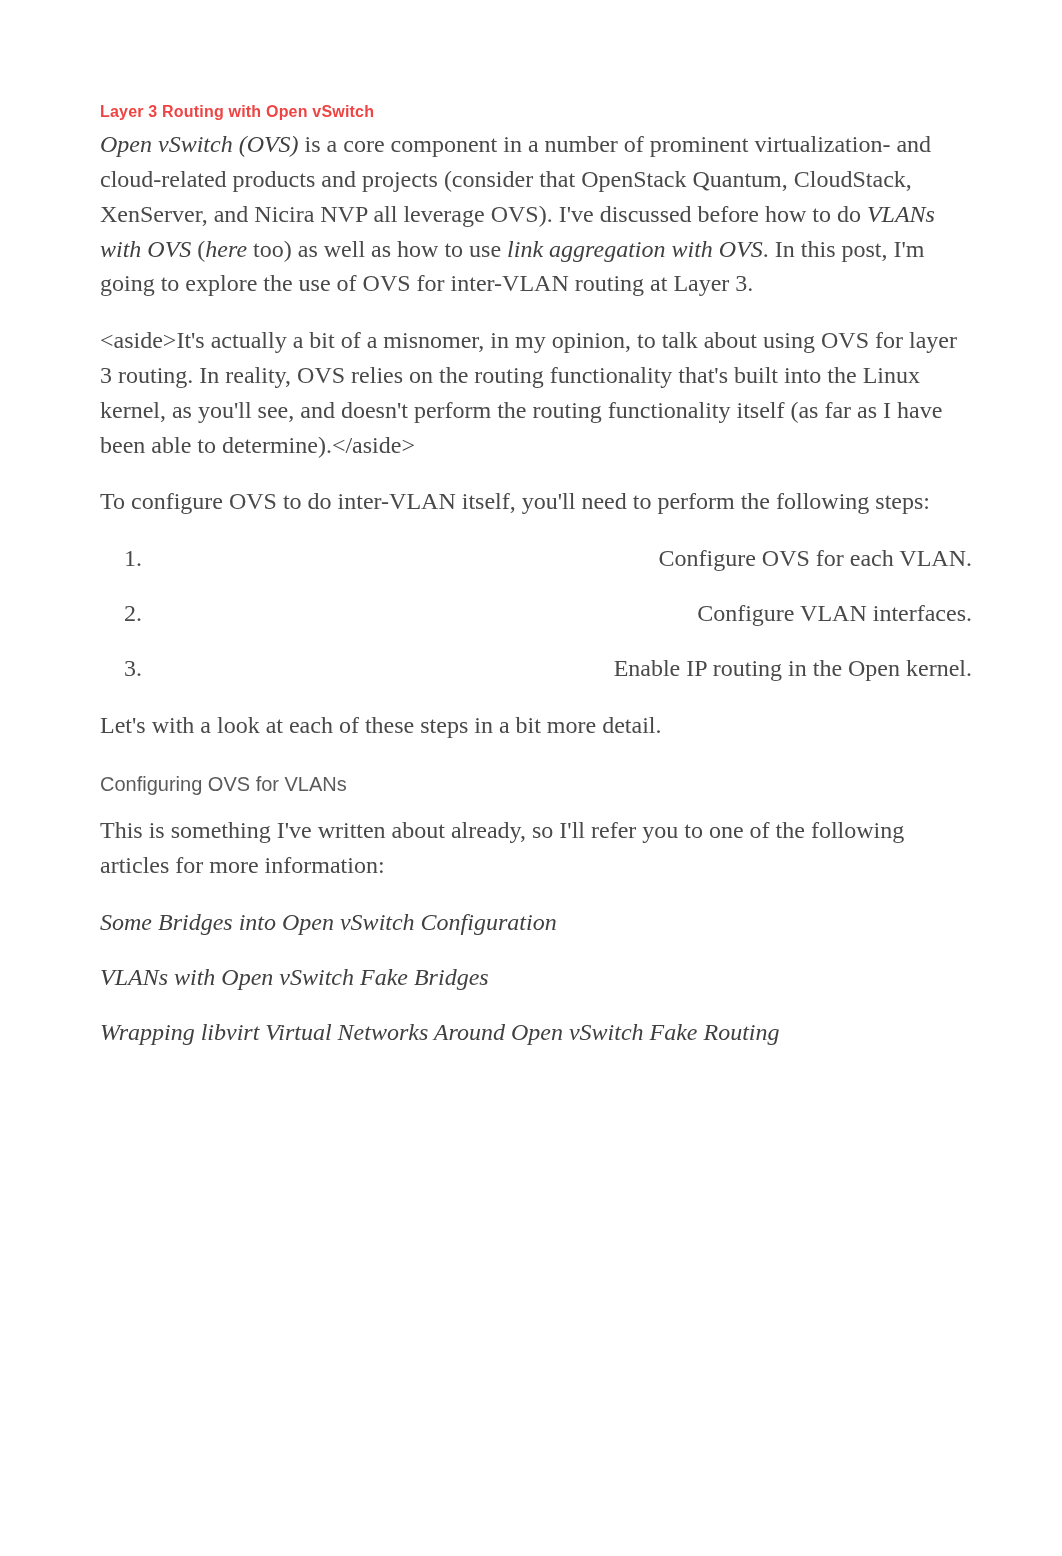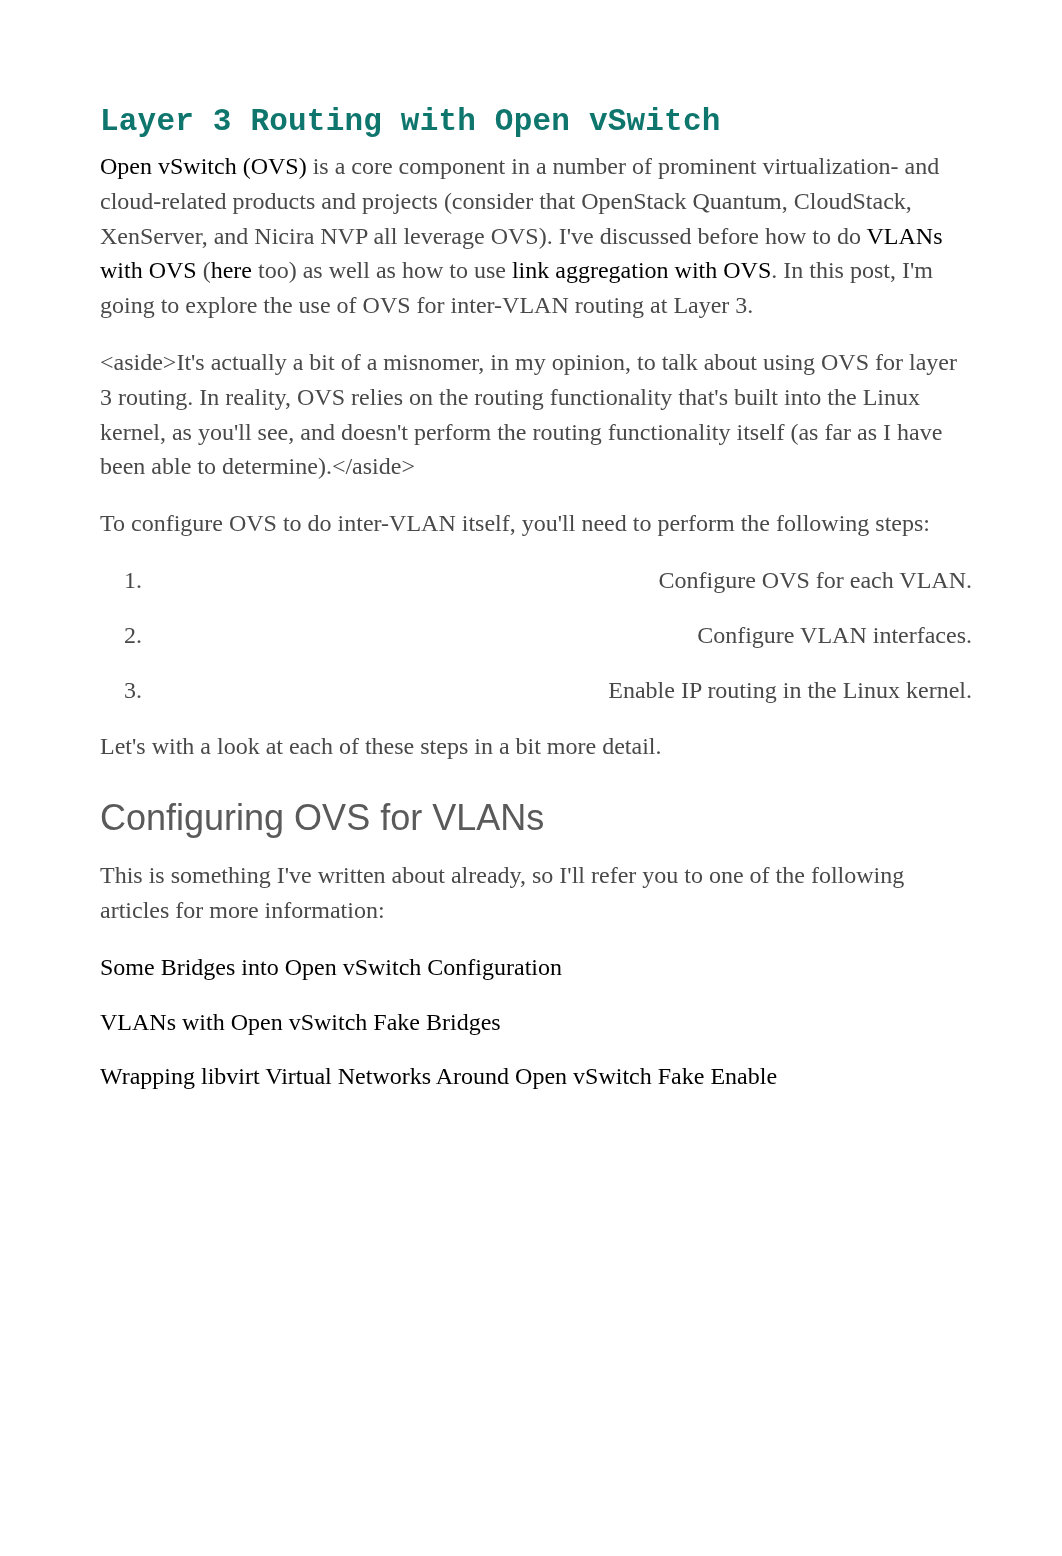--- a/index.html
+++ b/index.html
@@ -10,40 +10,41 @@
   body {
     width: 1062px;
     padding: 100px 90px 200px 100px;
     box-sizing: border-box;
     font-family: Georgia, "Times New Roman", serif;
     color: #494949;
     line-height: 1.45;
     font-size: 24px;
   }
   h1 {
-    font-family: Liberation Mono, monospace;
+    font-family: Liberation Sans, sans-serif;
     font-weight: 700;
-    color: #0f766e;
-    font-size: 31px;
+    color: #ef4444;
+    font-size: 16px;
     margin: 0 0 4px 0;
     letter-spacing: 0.2px;
   }
   h2 {
     font-family: "Helvetica Neue", Helvetica, Arial, sans-serif;
     font-weight: 400;
     color: #5a5a5a;
-    font-size: 36px;
+    font-size: 20px;
     margin: 28px 0 14px 0;
   }
   p {
     margin: 0 0 22px 0;
   }
   a {
-    color: #000000;
+    color: #404040;
     text-decoration: none;
+    font-style: italic;
   }
   ol {
     margin: 0 0 22px 0;
     padding-left: 48px;
     text-align: right;
   }
   ol li {
     margin-bottom: 20px;
     padding-left: 6px;
   }
@@ -63,30 +64,30 @@
   <a>Open vSwitch (OVS)</a><span> is a core component in a number of prominent virtualization- and cloud-related products and projects (consider that OpenStack Quantum, CloudStack, XenServer, and Nicira NVP all leverage OVS). I've discussed before how to do </span><a>VLANs with OVS</a><span> (</span><a>here</a><span> too) as well as how to use </span><a>link aggregation with OVS</a><span>. In this post, I'm going to explore the use of OVS for inter-VLAN routing at Layer 3.</span>
 </p>
 
 <p>&lt;aside&gt;It's actually a bit of a misnomer, in my opinion, to talk about using OVS for layer 3 routing. In reality, OVS relies on the routing functionality that's built into the Linux kernel, as you'll see, and doesn't perform the routing functionality itself (as far as I have been able to determine).&lt;/aside&gt;</p>
 
 <p>To configure OVS to do inter-VLAN itself, you'll need to perform the following steps:</p>
 
 <ol>
   <li>Configure OVS for each VLAN.</li>
   <li>Configure VLAN interfaces.</li>
-  <li>Enable IP routing in the Linux kernel.</li>
+  <li>Enable IP routing in the Open kernel.</li>
 </ol>
 
 <p>Let's with a look at each of these steps in a bit more detail.</p>
 
 <h2>Configuring OVS for VLANs</h2>
 
 <p>This is something I've written about already, so I'll refer you to one of the following articles for more information:</p>
 
 <p class="link-line">
   <a>Some Bridges into Open vSwitch Configuration</a>
 </p>
 <p class="link-line">
   <a>VLANs with Open vSwitch Fake Bridges</a>
 </p>
 <p class="link-line">
-  <a>Wrapping libvirt Virtual Networks Around Open vSwitch Fake Enable</a>
+  <a>Wrapping libvirt Virtual Networks Around Open vSwitch Fake Routing</a>
 </p>
 
 </body></html>

